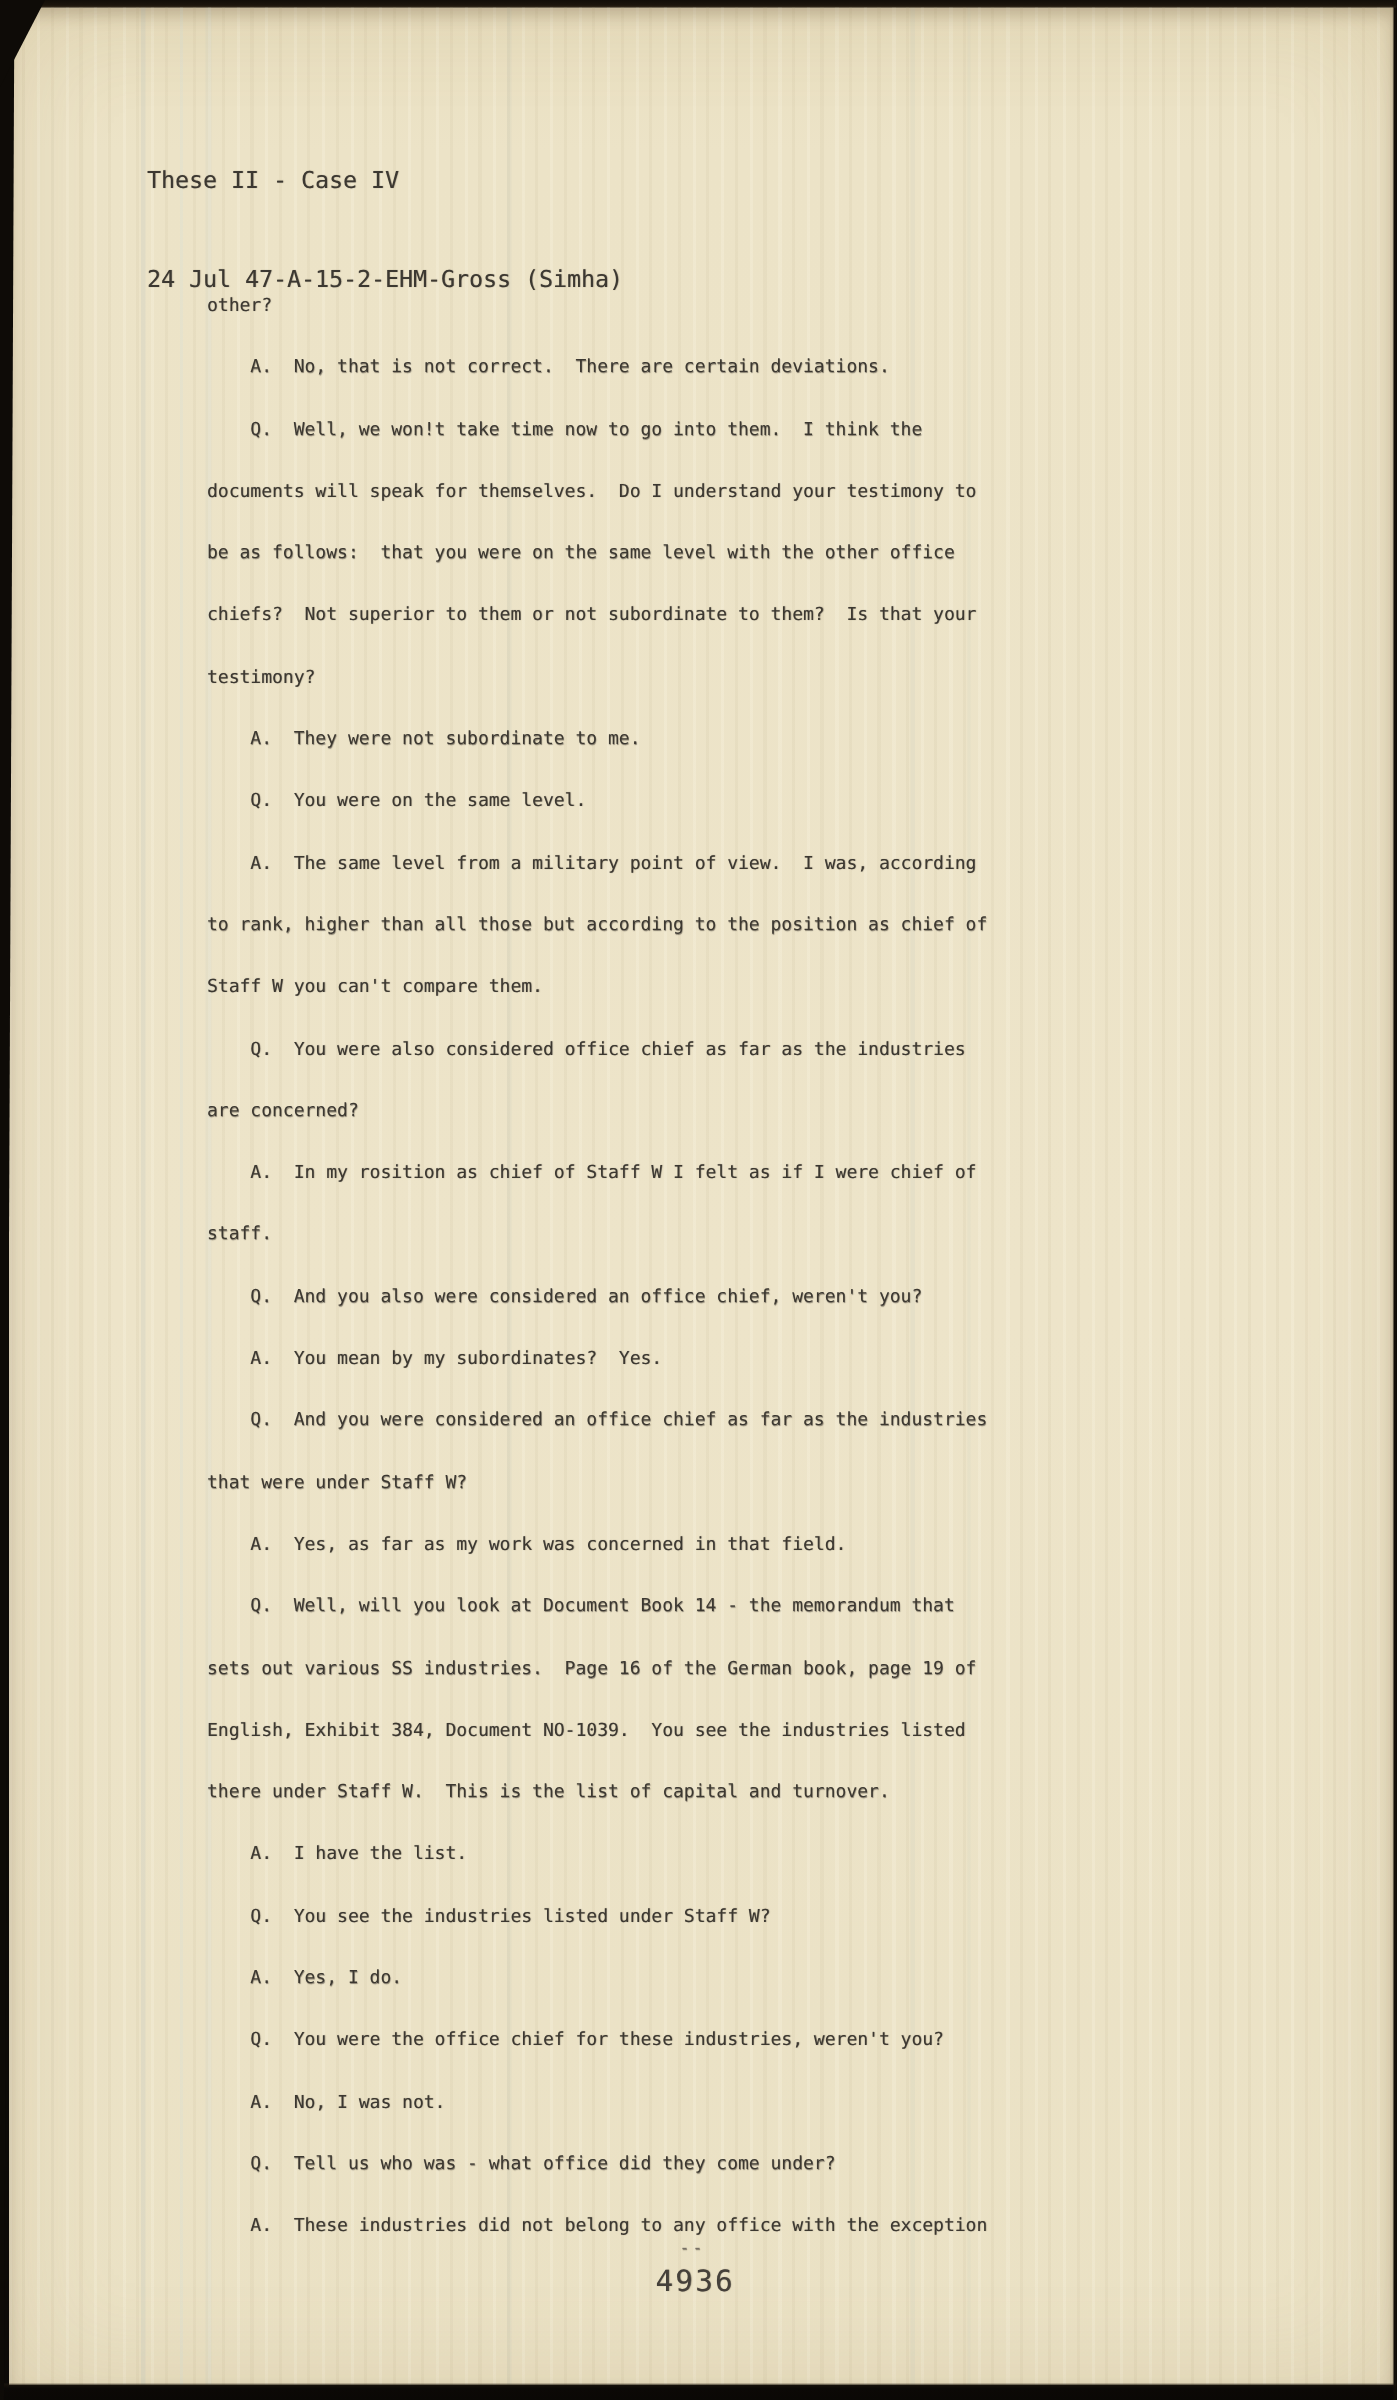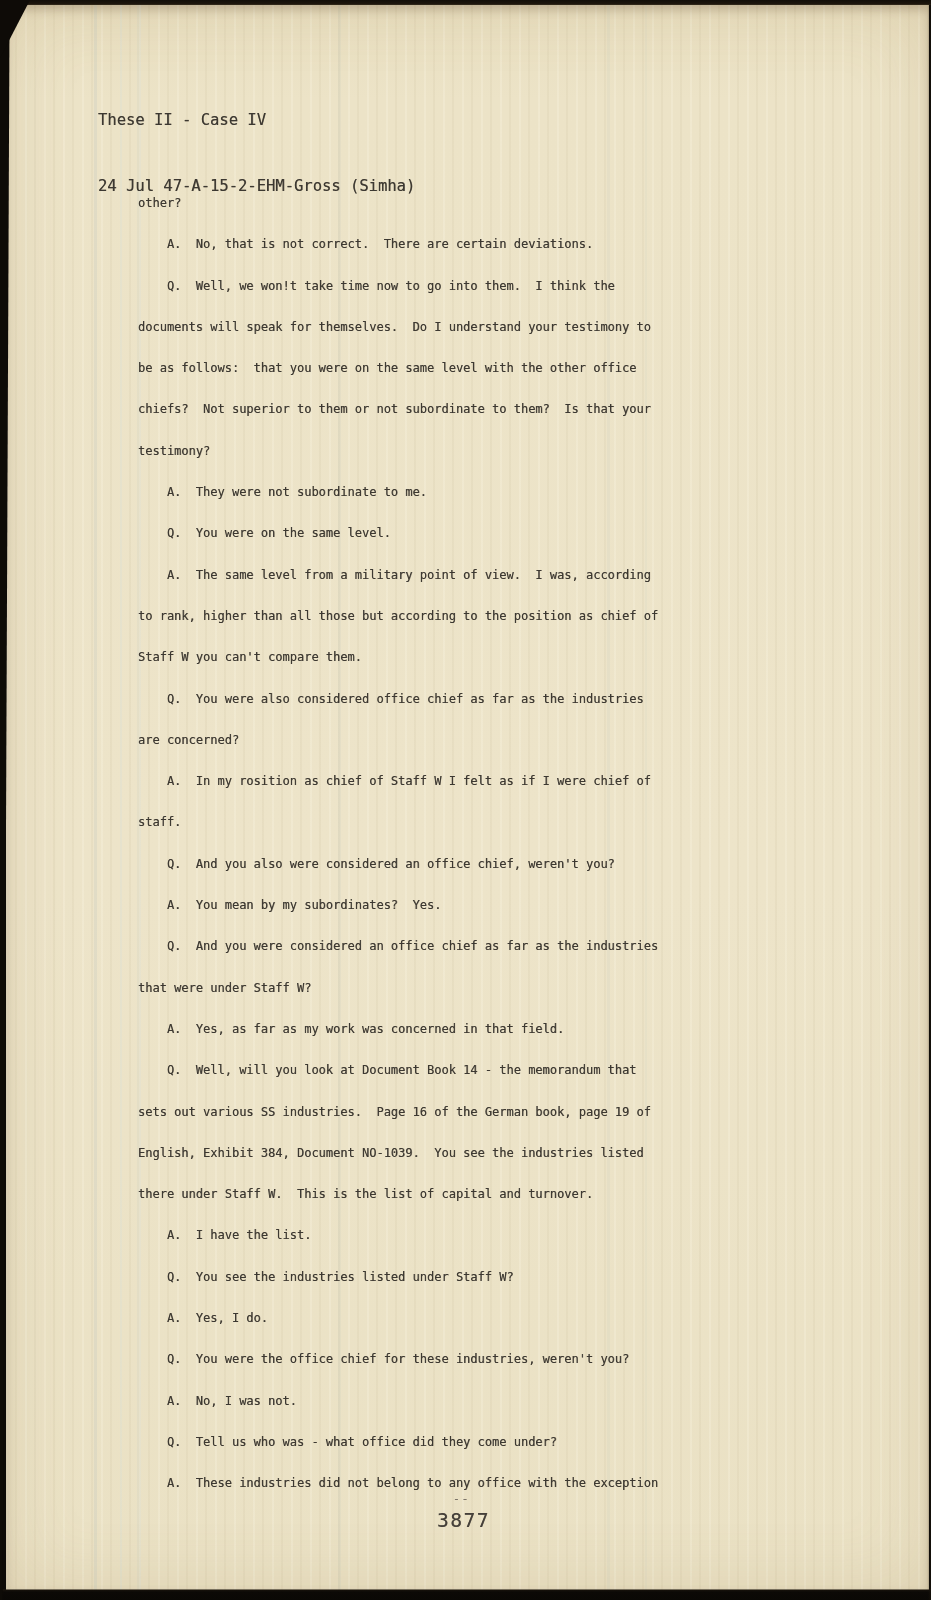--- a/index.html
+++ b/index.html
@@ -93,21 +93,21 @@
     <div class="streak" style="left:639px; width:2px; background:rgba(170,188,190,0.08);"></div>
 
     <div class="header typed">
       <div>These II - Case IV</div>
       <div>24 Jul 47-A-15-2-EHM-Gross (Simha)</div>
     </div>
 
     <div class="body-lines typed" id="transcript-body"><div class="line">other?</div><div class="line">    A.  No, that is not correct.  There are certain deviations.</div><div class="line">    Q.  Well, we won!t take time now to go into them.  I think the</div><div class="line">documents will speak for themselves.  Do I understand your testimony to</div><div class="line">be as follows:  that you were on the same level with the other office</div><div class="line">chiefs?  Not superior to them or not subordinate to them?  Is that your</div><div class="line">testimony?</div><div class="line">    A.  They were not subordinate to me.</div><div class="line">    Q.  You were on the same level.</div><div class="line">    A.  The same level from a military point of view.  I was, according</div><div class="line">to rank, higher than all those but according to the position as chief of</div><div class="line">Staff W you can't compare them.</div><div class="line">    Q.  You were also considered office chief as far as the industries</div><div class="line">are concerned?</div><div class="line">    A.  In my rosition as chief of Staff W I felt as if I were chief of</div><div class="line">staff.</div><div class="line">    Q.  And you also were considered an office chief, weren't you?</div><div class="line">    A.  You mean by my subordinates?  Yes.</div><div class="line">    Q.  And you were considered an office chief as far as the industries</div><div class="line">that were under Staff W?</div><div class="line">    A.  Yes, as far as my work was concerned in that field.</div><div class="line">    Q.  Well, will you look at Document Book 14 - the memorandum that</div><div class="line">sets out various SS industries.  Page 16 of the German book, page 19 of</div><div class="line">English, Exhibit 384, Document NO-1039.  You see the industries listed</div><div class="line">there under Staff W.  This is the list of capital and turnover.</div><div class="line">    A.  I have the list.</div><div class="line">    Q.  You see the industries listed under Staff W?</div><div class="line">    A.  Yes, I do.</div><div class="line">    Q.  You were the office chief for these industries, weren't you?</div><div class="line">    A.  No, I was not.</div><div class="line">    Q.  Tell us who was - what office did they come under?</div><div class="line">    A.  These industries did not belong to any office with the exception</div></div>
 
     <div class="page-mark typed">--</div>
-    <div class="page-number typed">3877</div>
+    <div class="page-number typed">4936</div>
   </div>
 
   <div class="edge-top"></div>
   <div class="edge-bottom"></div>
   <div class="edge-left"></div>
   <div class="edge-right"></div>
   <div class="corner-wedge"></div>
 
 </div>
 

